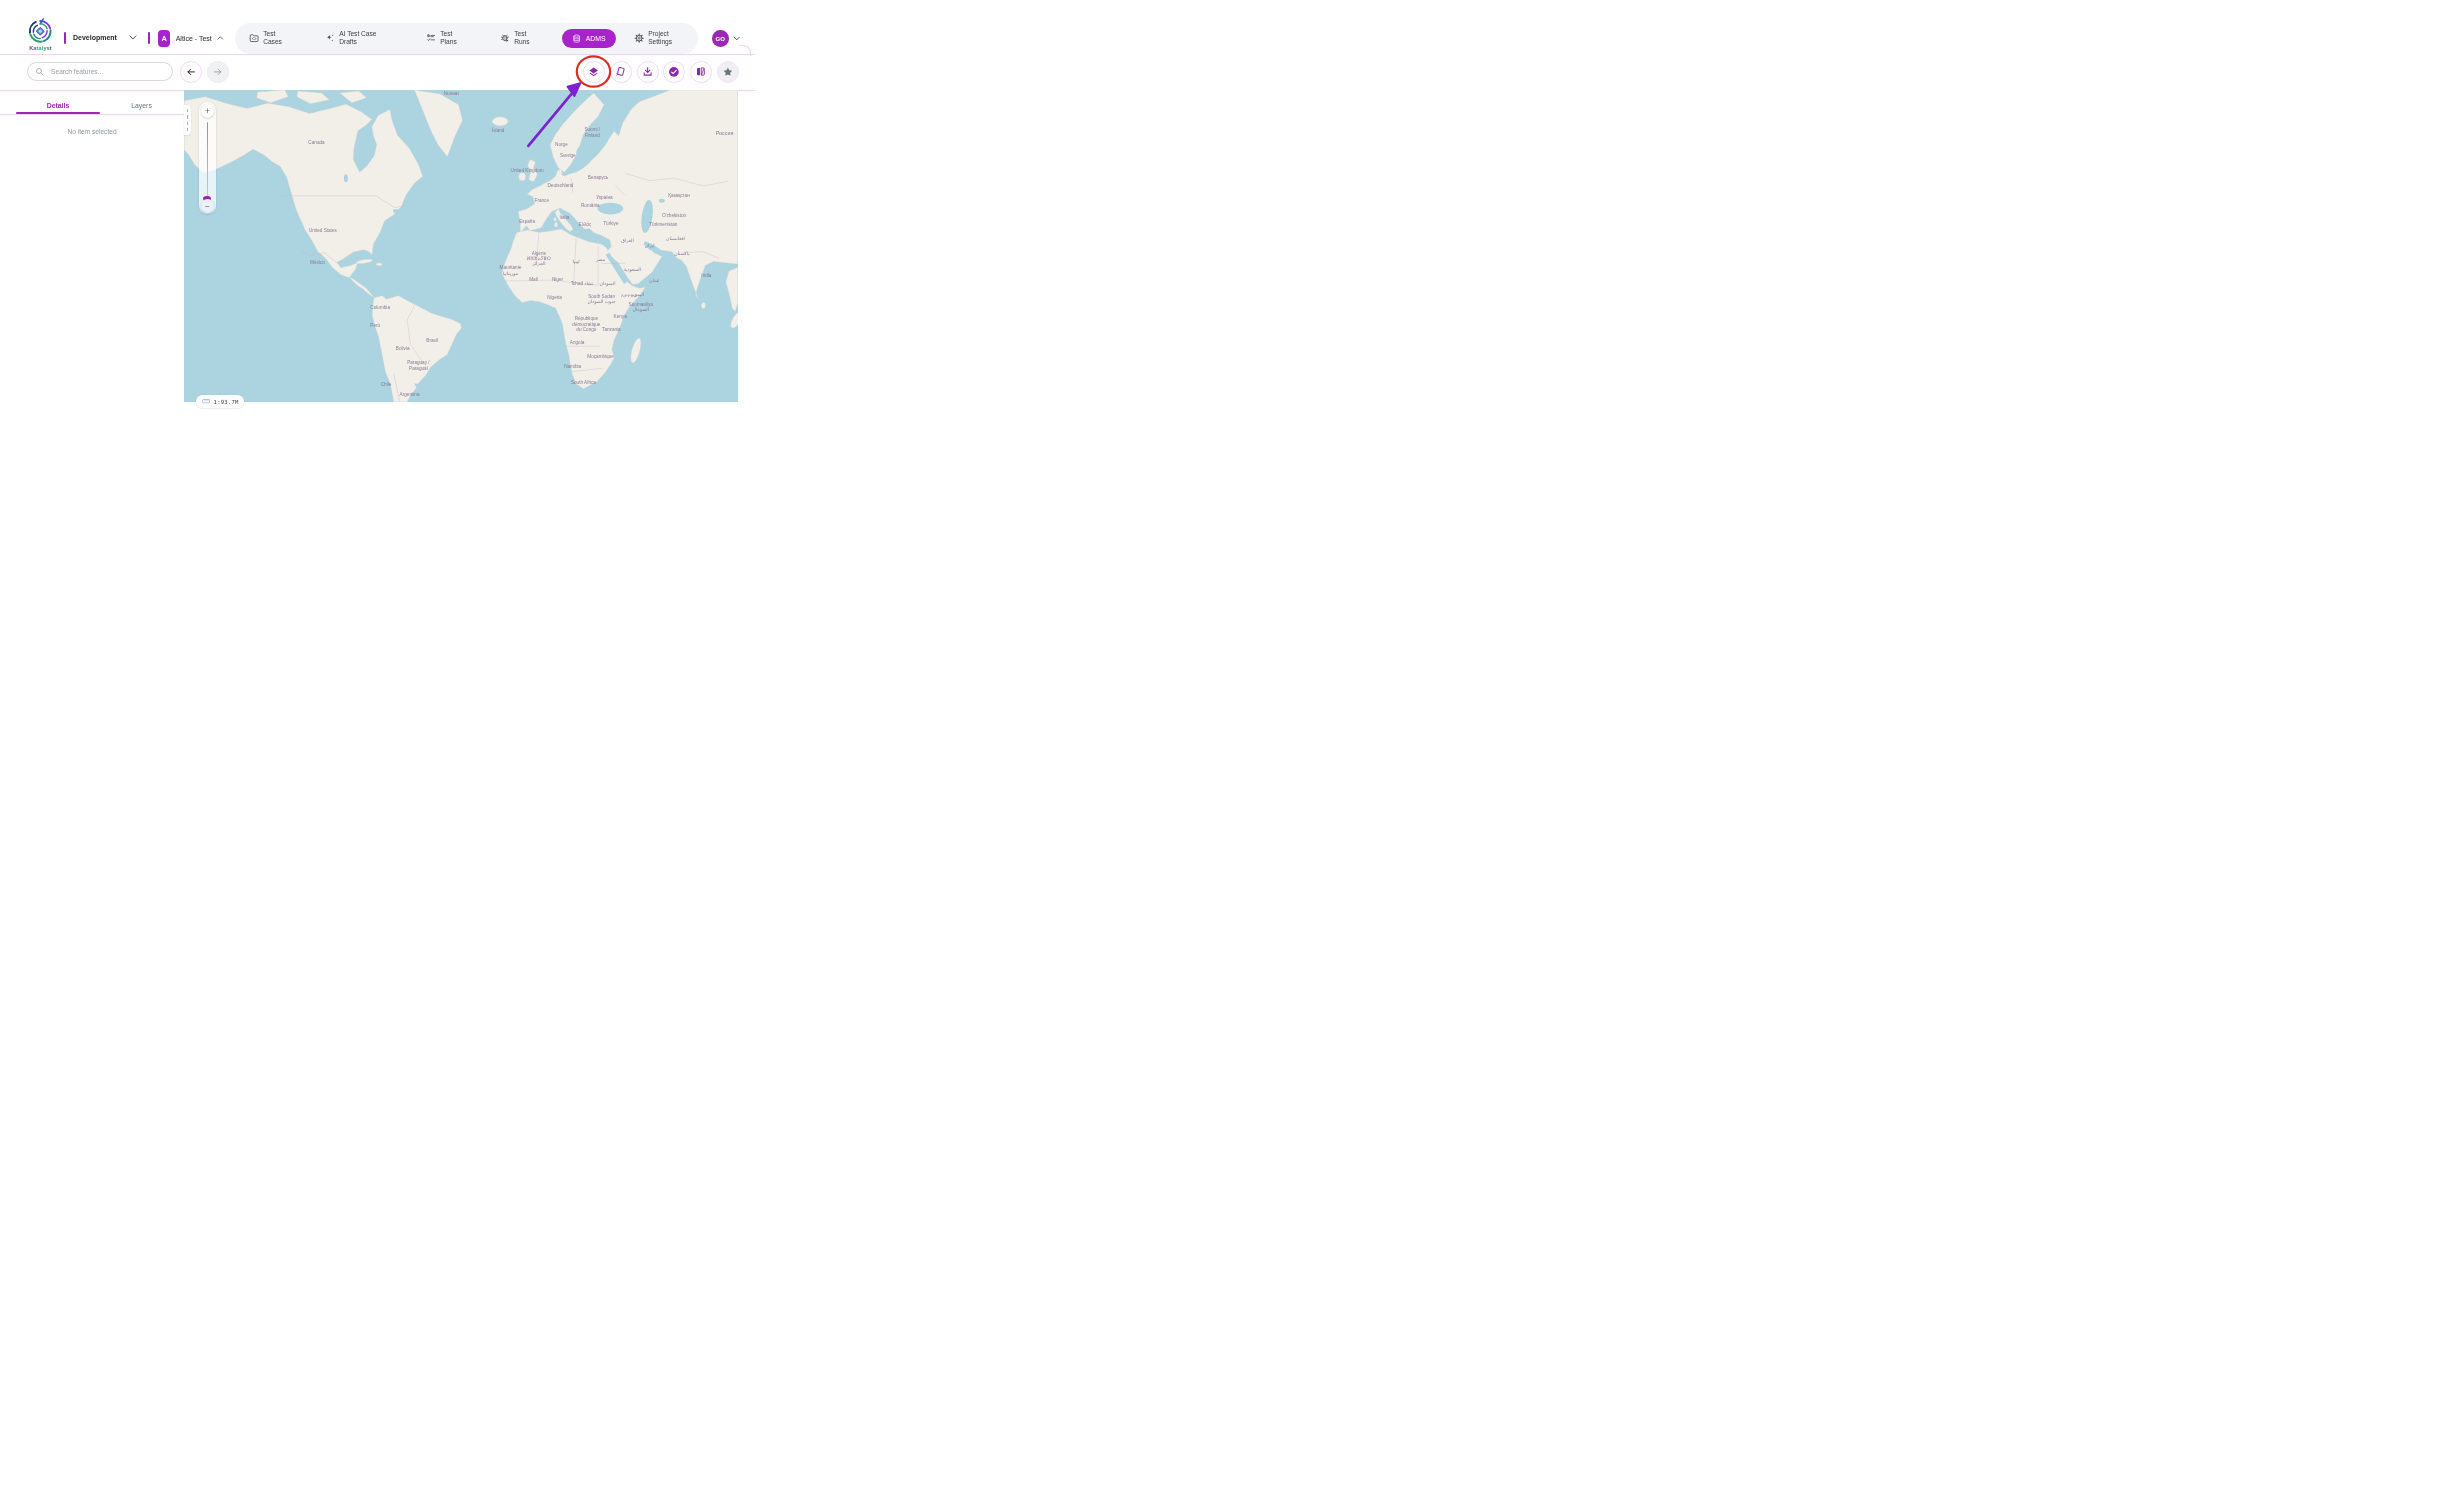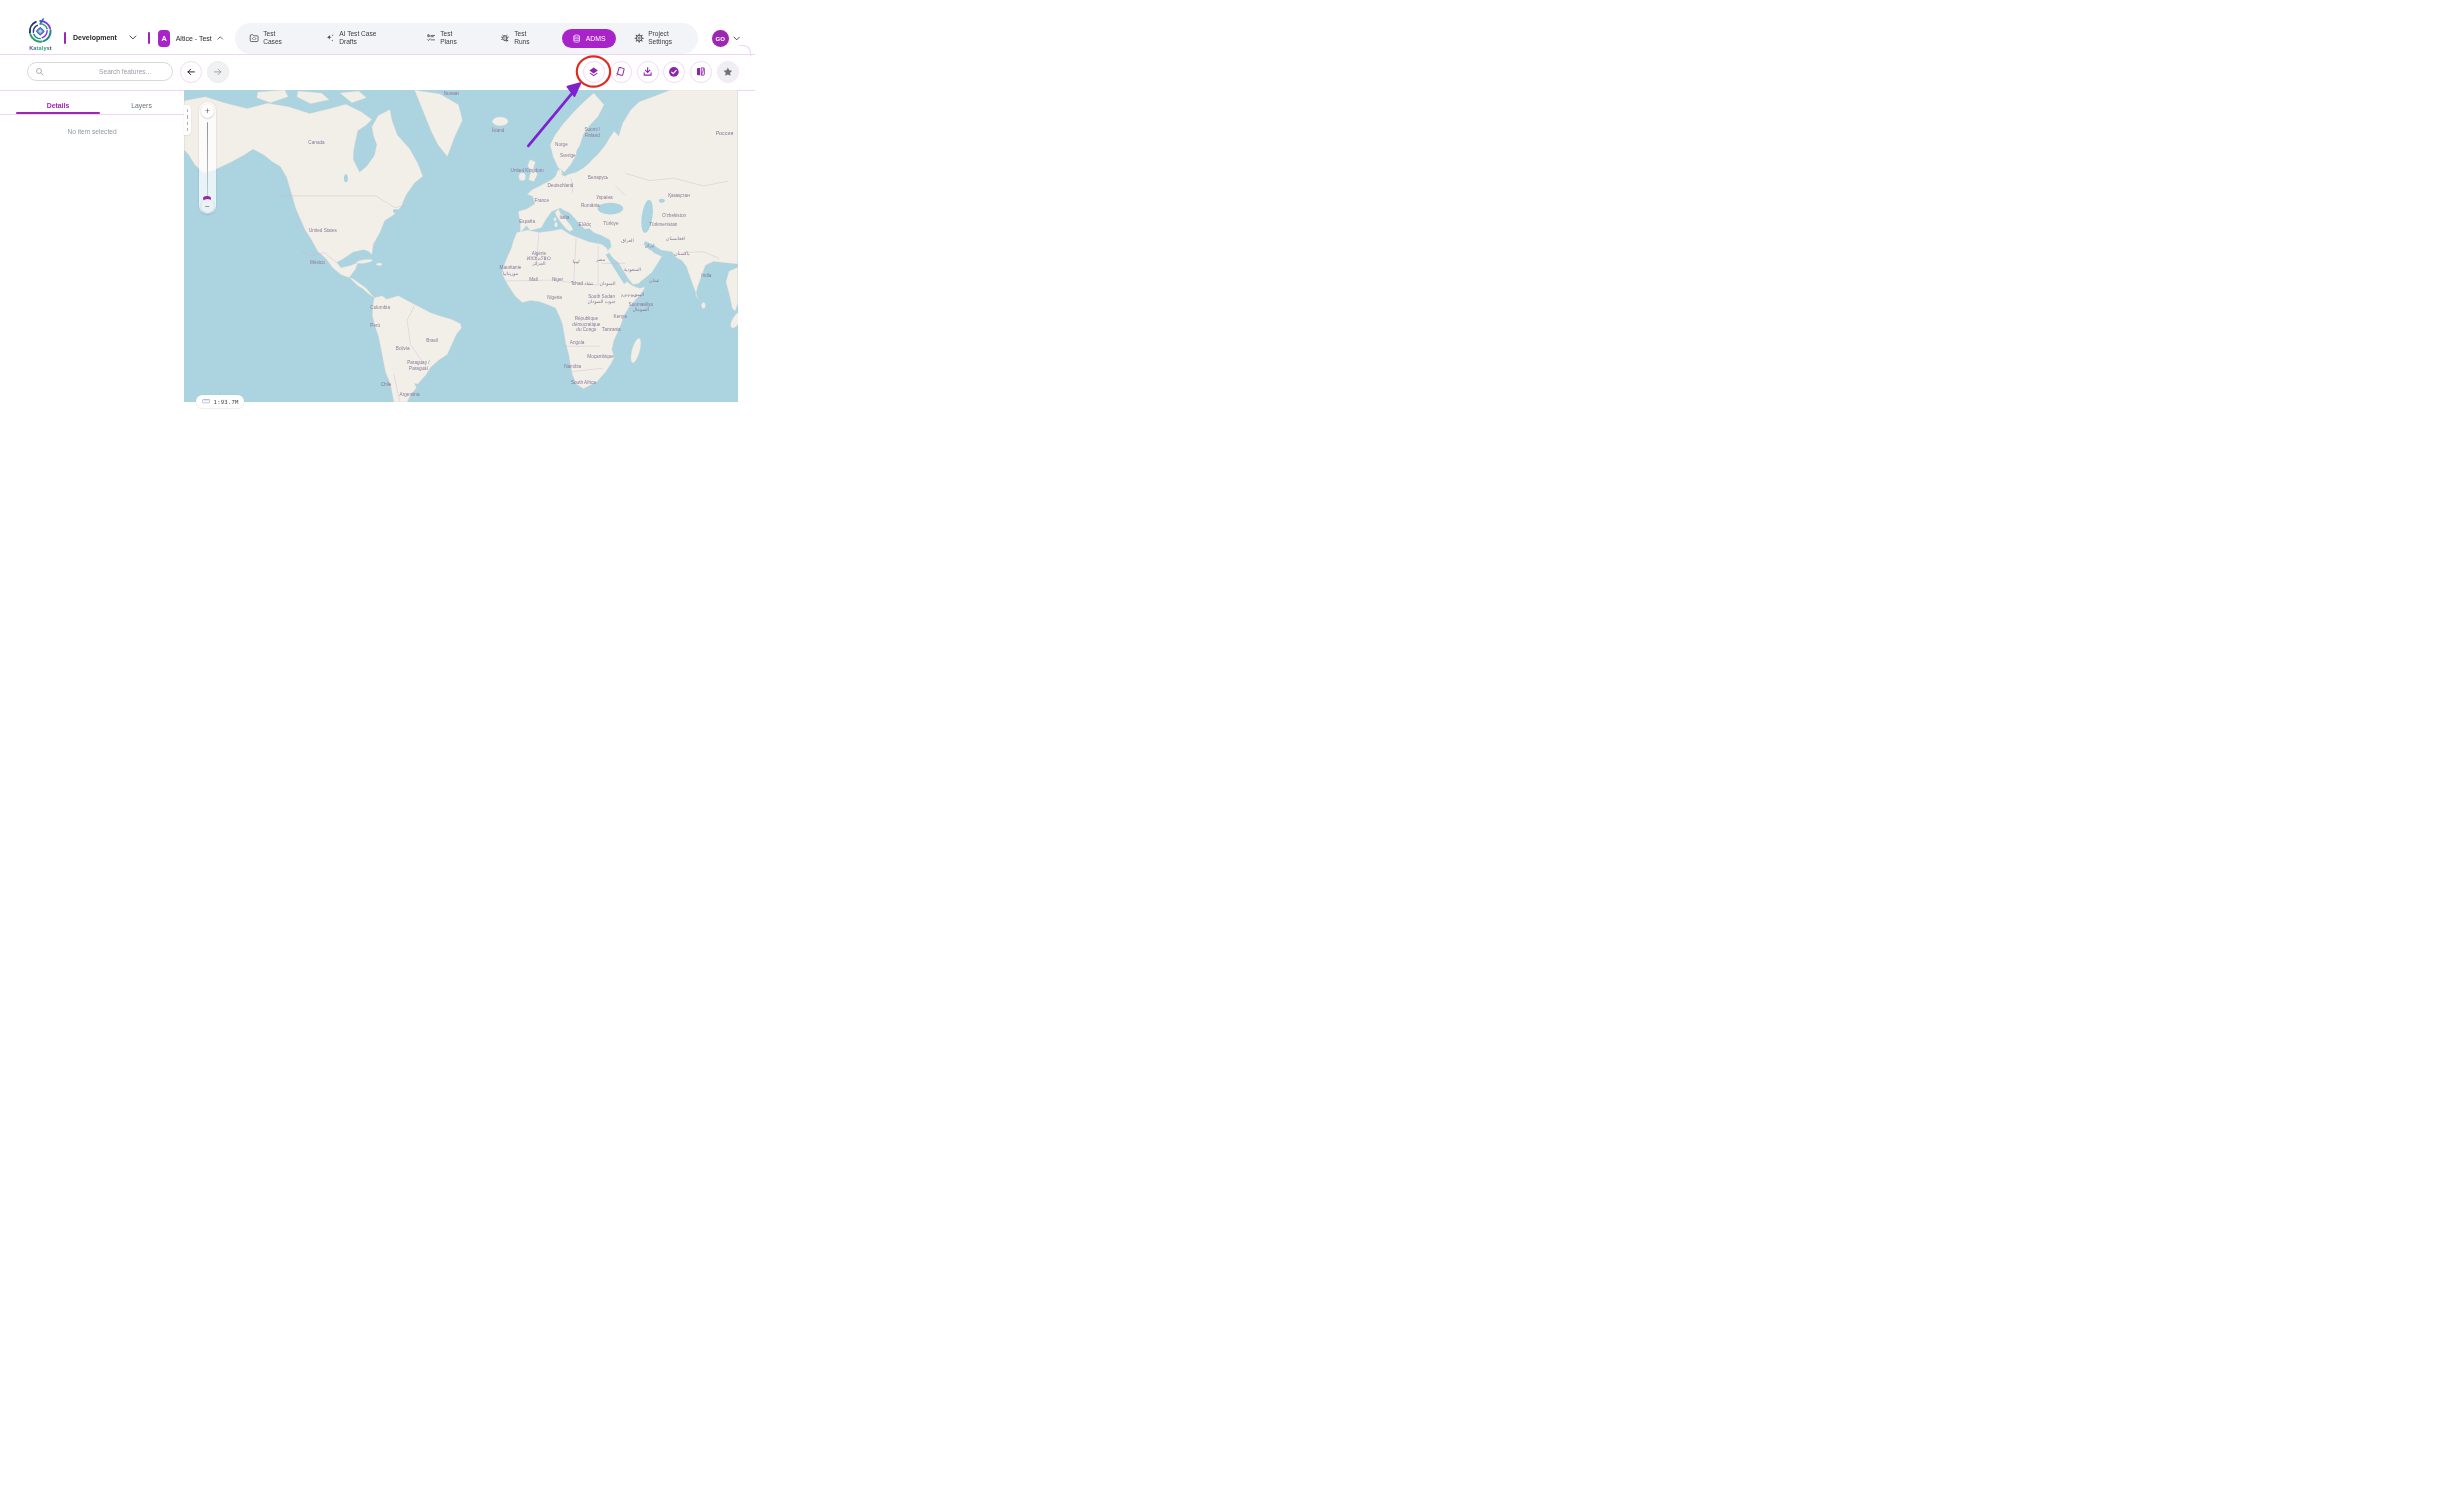--- a/index.html
+++ b/index.html
@@ -19,21 +19,21 @@
   .env-label{font-size:7px;font-weight:bold;color:#1f2023;}
   .org-avatar{width:12.3px;height:16.7px;border-radius:3.9px;background:#a823c9;color:#fff;font-weight:bold;font-size:7.4px;display:flex;align-items:center;justify-content:center;}
   .org-label{font-size:7px;color:#1f2023;}
   .nav-pill{left:235px;top:23px;width:463px;height:31px;background:#f2f4f8;border-radius:15.7px;}
   .nav-item{position:absolute;display:flex;align-items:center;gap:3.9px;color:#3c4043;font-size:6.6px;line-height:8.3px;cursor:pointer;}
   .nav-item .nv-ic{flex:0 0 auto;display:flex;}
   .adms-pill{left:562px;top:29px;width:54px;height:19px;background:#a823c9;border-radius:9.8px;display:flex;align-items:center;justify-content:center;gap:3.9px;color:#fff;font-size:6.9px;}
   .go-avatar{left:712px;top:30px;width:16.7px;height:16.7px;border-radius:50%;background:#9c27b0;color:#fff;font-weight:bold;font-size:6.1px;display:flex;align-items:center;justify-content:center;}
   
   .searchbox{left:27px;top:62px;width:146px;height:19px;border:0.5px solid #d8d8d8;border-radius:9.8px;display:flex;align-items:center;gap:4.9px;padding:0 6.9px;box-sizing:border-box;background:#fff;}
-  .searchbox input{border:0;outline:0;font-size:6.6px;color:#3c4043;width:100%;font-family:"Liberation Sans",sans-serif;background:transparent;margin-left:48px;}
+  .searchbox input{border:0;outline:0;font-size:6.6px;color:#3c4043;width:100%;font-family:"Liberation Sans",sans-serif;background:transparent;}
   .searchbox input::placeholder{color:#9aa0a6;}
   .circle-btn{width:21.6px;height:21.6px;border-radius:50%;display:flex;align-items:center;justify-content:center;box-sizing:border-box;background:#fff;border:0.7px solid #f2d9f6;cursor:pointer;}
   .toolbar-divider{left:0;top:90px;width:755px;height:0.7px;background:#f0d3f5;}
   
   .tab{position:absolute;top:96px;height:18px;display:flex;align-items:center;justify-content:center;font-size:6.9px;cursor:pointer;}
   .tab.active{color:#9c27b0;font-weight:bold;}
   .tab.inactive{color:#6b7280;}
   .tab-underline{left:16px;top:112px;width:84px;height:1.7px;border-radius:1.5px;background:#9c27b0;}
   .tabs-divider{left:0;top:114px;width:184px;height:0.7px;background:#f0d3f5;}
   .empty-msg{left:0;top:128px;width:184px;text-align:center;color:#8e98a4;font-size:6.6px;}

